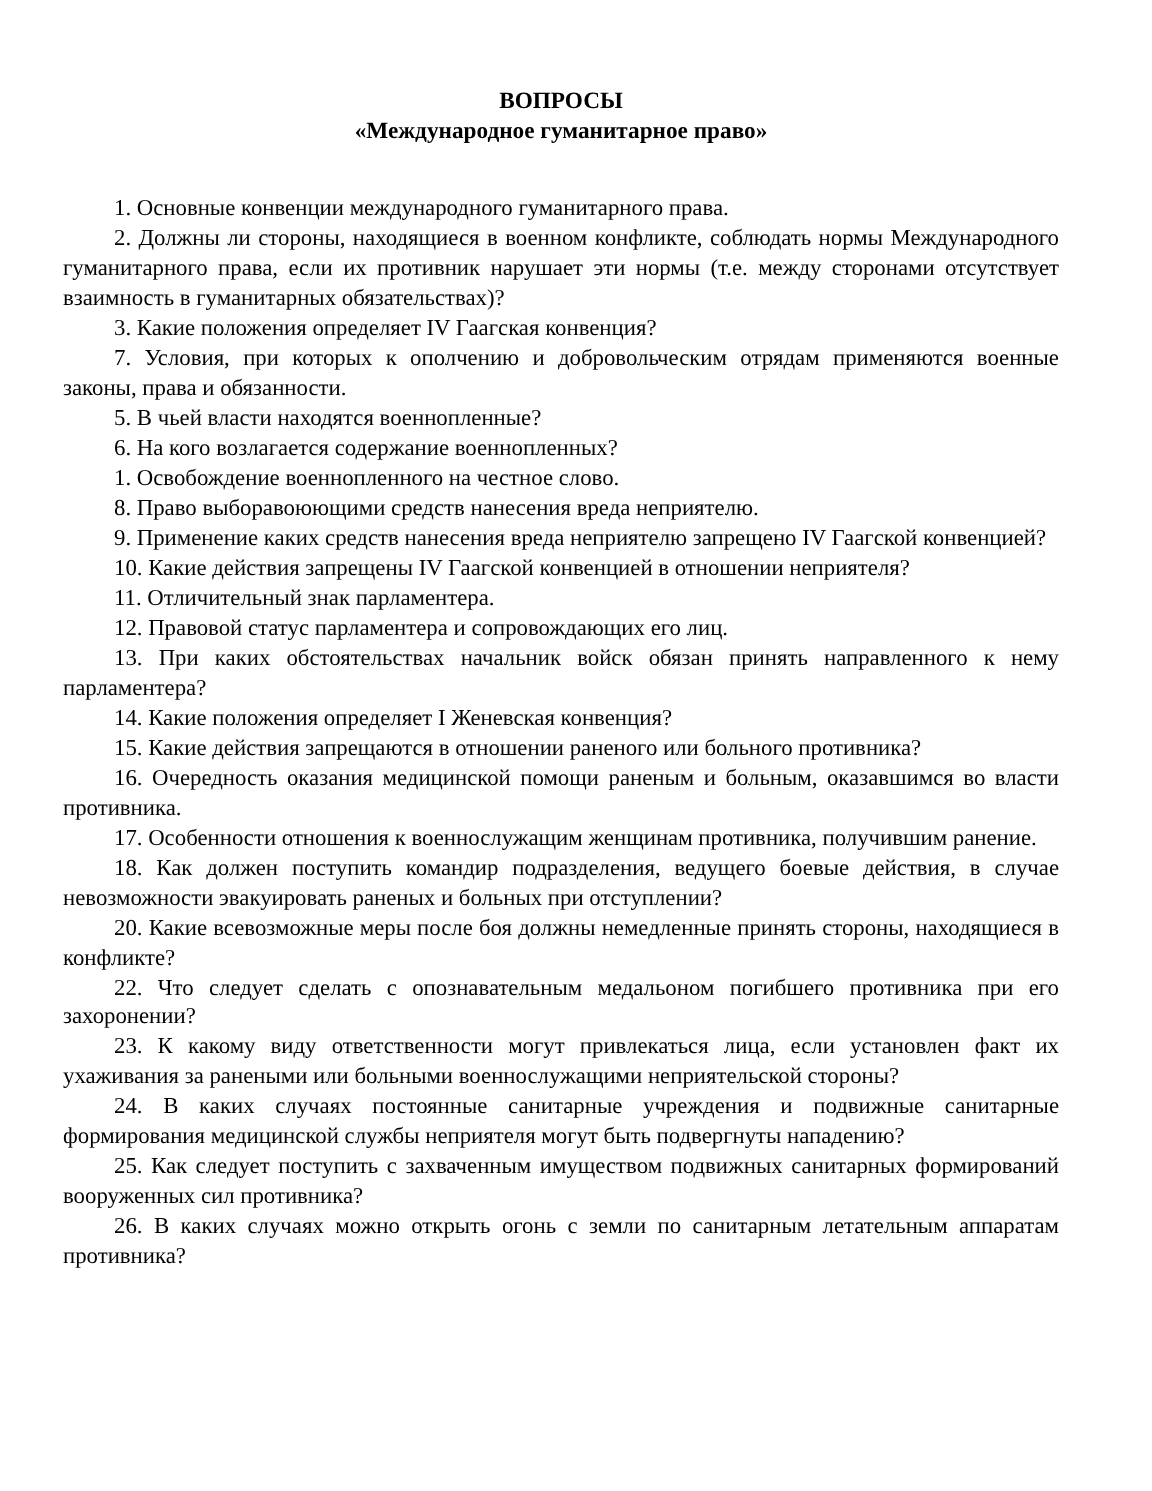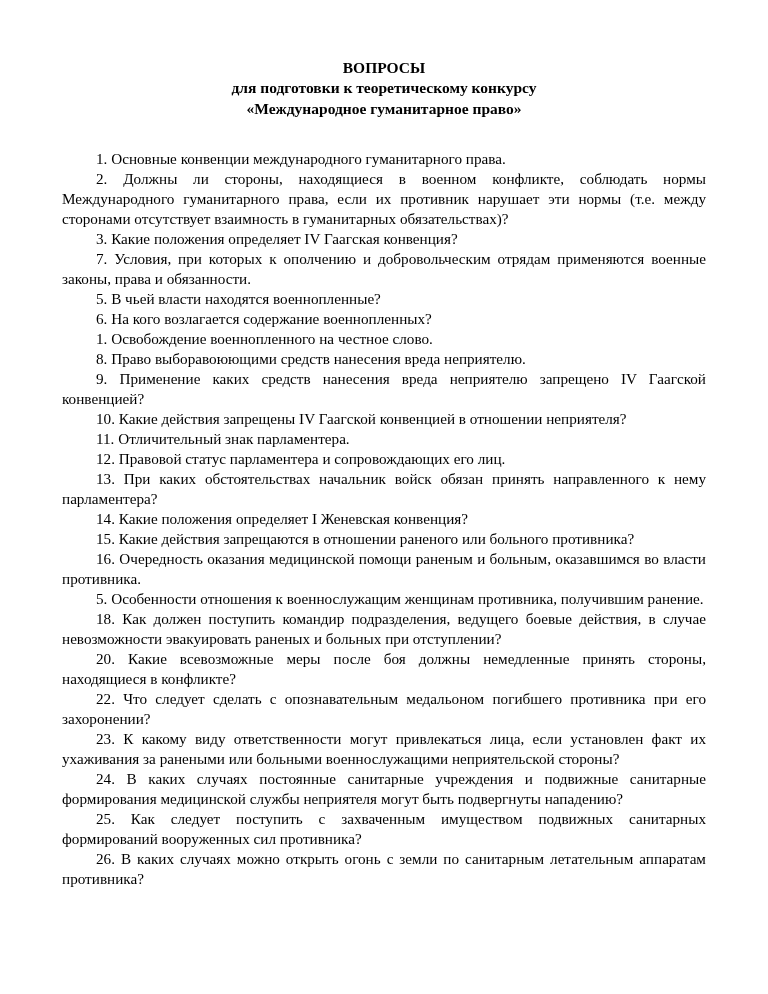--- a/index.html
+++ b/index.html
@@ -10,21 +10,21 @@
   body {
     width: 768px;
     height: 994px;
     font-family: "Liberation Serif", "DejaVu Serif", serif;
     color: #000000;
   }
   .page {
     width: 768px;
     height: 994px;
     box-sizing: border-box;
-    padding: 58px 62px 20px 62px;
+    padding: 58px 62px 20px 42px;
     position: relative;
   }
   .title-block {
     text-align: center;
     font-weight: bold;
     font-size: 15.5px;
     line-height: 1.32;
     margin-bottom: 30px;
   }
   .title-block div {
@@ -42,42 +42,41 @@
     text-align: justify;
   }
 </style>
 </head>
 <body>
 
 <div class="page">
 
   <div class="title-block">
     <div>ВОПРОСЫ</div>
-    <div>для подготовки к теоретическому конкурсу</div>
     <div>«Международное гуманитарное право»</div>
   </div>
 
   <div class="body-text">
     <p class="para">1. Основные конвенции международного гуманитарного права.</p>
     <p class="para">2. Должны ли стороны, находящиеся в военном конфликте, соблюдать нормы Международного гуманитарного права, если их противник нарушает эти нормы (т.е. между сторонами отсутствует взаимность в гуманитарных обязательствах)?</p>
     <p class="para">3. Какие положения определяет IV Гаагская конвенция?</p>
     <p class="para">7. Условия, при которых к ополчению и добровольческим отрядам применяются военные законы, права и обязанности.</p>
     <p class="para">5. В чьей власти находятся военнопленные?</p>
     <p class="para">6. На кого возлагается содержание военнопленных?</p>
     <p class="para">1. Освобождение военнопленного на честное слово.</p>
     <p class="para">8. Право выборавоюющими средств нанесения вреда неприятелю.</p>
     <p class="para">9. Применение каких средств нанесения вреда неприятелю запрещено IV Гаагской конвенцией?</p>
     <p class="para">10. Какие действия запрещены IV Гаагской конвенцией в отношении неприятеля?</p>
     <p class="para">11. Отличительный знак парламентера.</p>
     <p class="para">12. Правовой статус парламентера и сопровождающих его лиц.</p>
     <p class="para">13. При каких обстоятельствах начальник войск обязан принять направленного к нему парламентера?</p>
     <p class="para">14. Какие положения определяет I Женевская конвенция?</p>
     <p class="para">15. Какие действия запрещаются в отношении раненого или больного противника?</p>
     <p class="para">16. Очередность оказания медицинской помощи раненым и больным, оказавшимся во власти противника.</p>
-    <p class="para">5. Особенности отношения к военнослужащим женщинам противника, получившим ранение.</p>
+    <p class="para">17. Особенности отношения к военнослужащим женщинам противника, получившим ранение.</p>
     <p class="para">18. Как должен поступить командир подразделения, ведущего боевые действия, в случае невозможности эвакуировать раненых и больных при отступлении?</p>
     <p class="para">20. Какие всевозможные меры после боя должны немедленные принять стороны, находящиеся в конфликте?</p>
     <p class="para">22. Что следует сделать с опознавательным медальоном погибшего противника при его захоронении?</p>
     <p class="para">23. К какому виду ответственности могут привлекаться лица, если установлен факт их ухаживания за ранеными или больными военнослужащими неприятельской стороны?</p>
     <p class="para">24. В каких случаях постоянные санитарные учреждения и подвижные санитарные формирования медицинской службы неприятеля могут быть подвергнуты нападению?</p>
     <p class="para">25. Как следует поступить с захваченным имуществом подвижных санитарных формирований вооруженных сил противника?</p>
     <p class="para">26. В каких случаях можно открыть огонь с земли по санитарным летательным аппаратам противника?</p>
 
   </div>
 

